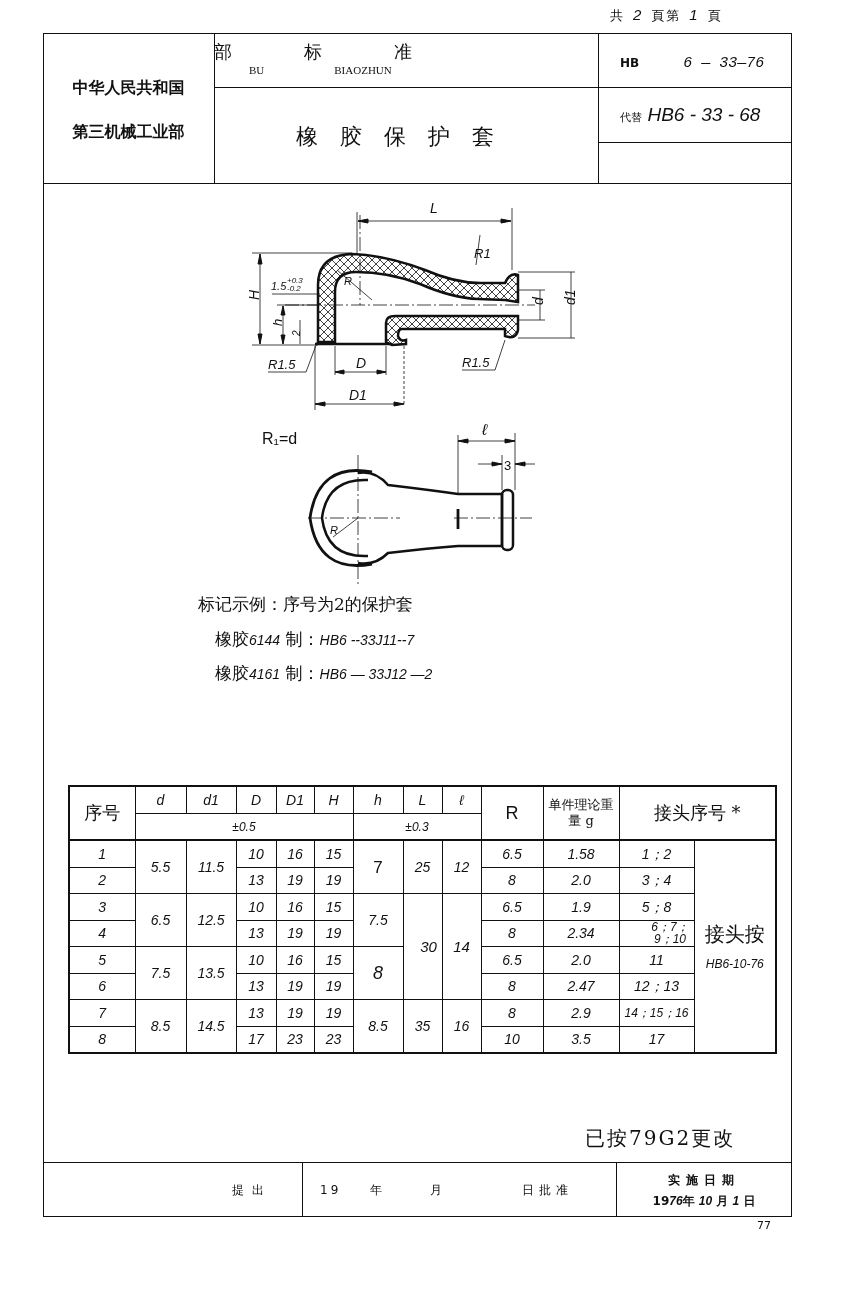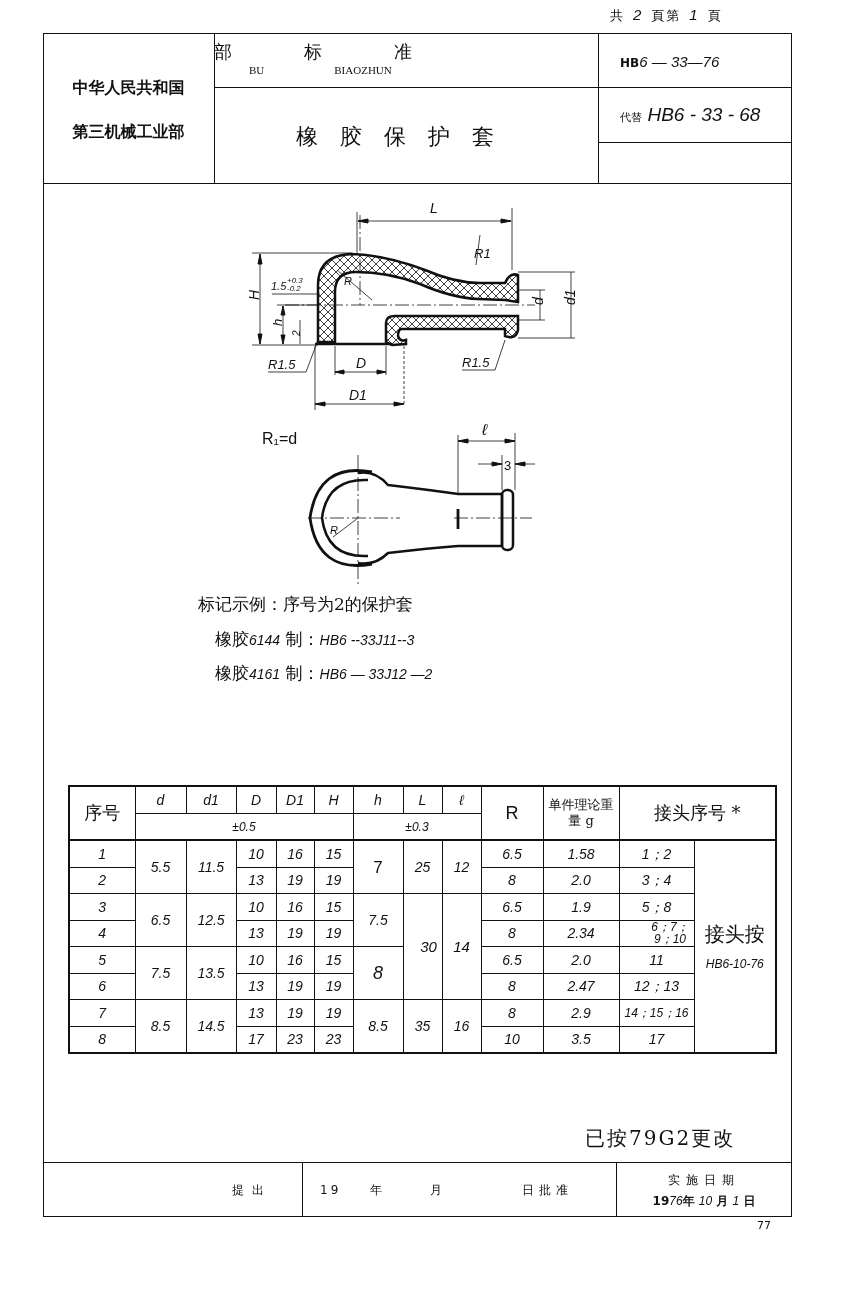--- a/index.html
+++ b/index.html
@@ -12,21 +12,21 @@
   .hline { position: absolute; height: 0; border-top: 1.5px solid #111; }
   .vline { position: absolute; width: 0; border-left: 1.5px solid #111; }
   .ministry { left: 43px; width: 171px; text-align: center; font-weight: bold; font-size: 16px; line-height: 38px; font-family: "DejaVu Serif", serif; }
   .std-cn { left: 214px; width: 384px; top: 40px; font-size: 18px; font-family: "DejaVu Serif", serif; letter-spacing: 0; }
   .std-cn span { display: inline-block; width: 90px; }
   .std-en { left: 214px; width: 384px; top: 64px; font-size: 11px; font-family: "Liberation Serif", serif; }
   .std-en span { display: inline-block; margin: 0 35px; }
   .title { left: 214px; width: 384px; top: 122px; font-size: 22px; text-align: center; letter-spacing: 22px; font-family: "DejaVu Serif", serif; }
   .std-no { left: 620px; top: 53px; font-size: 15px; white-space: nowrap; }
   .std-no b { font-size: 12px; font-family: "DejaVu Sans", sans-serif; }
-  .std-no i { font-family: Liberation Sans, sans-serif; }
+  .std-no i { font-family: Liberation Mono, monospace; margin-left: 44px; }
   .replace { left: 620px; top: 104px; font-size: 17px; white-space: nowrap; }
   .replace small { font-size: 11px; text-align: right; }
   .replace i { font-family: "Liberation Sans", sans-serif; font-size: 19px; }
   .drawing { left: 0; top: 0; }
   .note-line { font-size: 17px; white-space: nowrap; font-family: "DejaVu Serif", serif; }
   .note-line i { font-family: "Liberation Sans", sans-serif; font-size: 14px; }
   table.spec { position: absolute; left: 68px; top: 785px; border-collapse: collapse; border: 2.5px solid #111; }
   table.spec td { border: 1px solid #111; padding: 0; text-align: center; vertical-align: middle;
                   font-family: "Liberation Sans", sans-serif; font-style: italic; font-size: 14px; line-height: 1; }
   table.spec tr.hdr1 td { height: 26px; }
@@ -35,23 +35,23 @@
   table.spec tr.body td { height: 25.5px; }
   table.spec td.cn { font-style: normal; font-family: "DejaVu Serif", serif; font-size: 18px; }
   table.spec td.tol { font-size: 12px; }
   table.spec td.note { font-style: normal; }
   table.spec td.note .big { font-family: "DejaVu Serif", serif; font-size: 20px; display: block; margin-bottom: 12px; }
   table.spec td.note .small { font-family: "Liberation Sans", sans-serif; font-style: italic; font-size: 12px; }
   .revision { left: 585px; top: 1125px; font-size: 20px; font-family: "DejaVu Serif", serif; letter-spacing: 2px; }
   .f-propose { left: 232px; top: 1182px; font-size: 12px; font-weight: normal; letter-spacing: 8px; }
   .f-approve { left: 320px; top: 1182px; font-size: 12px; font-weight: normal; white-space: nowrap; }
   .f-approve span { display: inline-block; }
-  .f-impl-title { left: 616px; width: 176px; top: 1172px; text-align: center; font-size: 12px; font-weight: normal; letter-spacing: 6px; }
+  .f-impl-title { left: 616px; width: 176px; top: 1172px; text-align: center; font-size: 12px; font-weight: bold; letter-spacing: 6px; }
   .f-impl-date { left: 616px; width: 176px; top: 1193px; text-align: center; font-size: 12px; font-weight: bold; white-space: nowrap; }
-  .f-impl-date i { font-family: "Liberation Sans", sans-serif; font-weight: normal; text-align: center; }
+  .f-impl-date i { font-family: "Liberation Sans", sans-serif; font-weight: bold; text-align: center; }
   .page-no { left: 757px; top: 1219px; font-size: 11px; }
 </style>
 </head>
 <body>
 
 <div class="abs page-count">
   <span>共</span><i>2</i><span>頁第</span><i>1</i><span>頁</span>
 </div>
 
 <div class="abs frame"></div>
@@ -191,21 +191,21 @@
   <g font-family="Liberation Sans, sans-serif" font-style="italic" fill="#111">
     <text x="262" y="444" font-size="16" font-style="normal">R₁=d</text>
     <text x="482" y="435" font-size="16">ℓ</text>
     <text x="504" y="470" font-size="13" font-style="normal">3</text>
     <text x="330" y="534" font-size="11">R</text>
   </g>
 </svg>
 
 <div class="abs note-line" style="left:198px; top:593px;">标记示例：序号为2的保护套</div>
 <div class="abs note-line" style="left:215px; top:628px;">
-  <span>橡胶</span><i>6144</i> <span>制：</span><i>HB6 --33J11--3</i>
+  <span>橡胶</span><i>6144</i> <span>制：</span><i>HB6 --33J11--7</i>
 </div>
 <div class="abs note-line" style="left:215px; top:662px;">
   <span>橡胶</span><i>4161</i> <span>制：</span><i>HB6 — 33J12 —2</i>
 </div>
 
 <table class="spec">
   <colgroup>
     <col style="width:66px">
       <col style="width:51px">
       <col style="width:50px">

